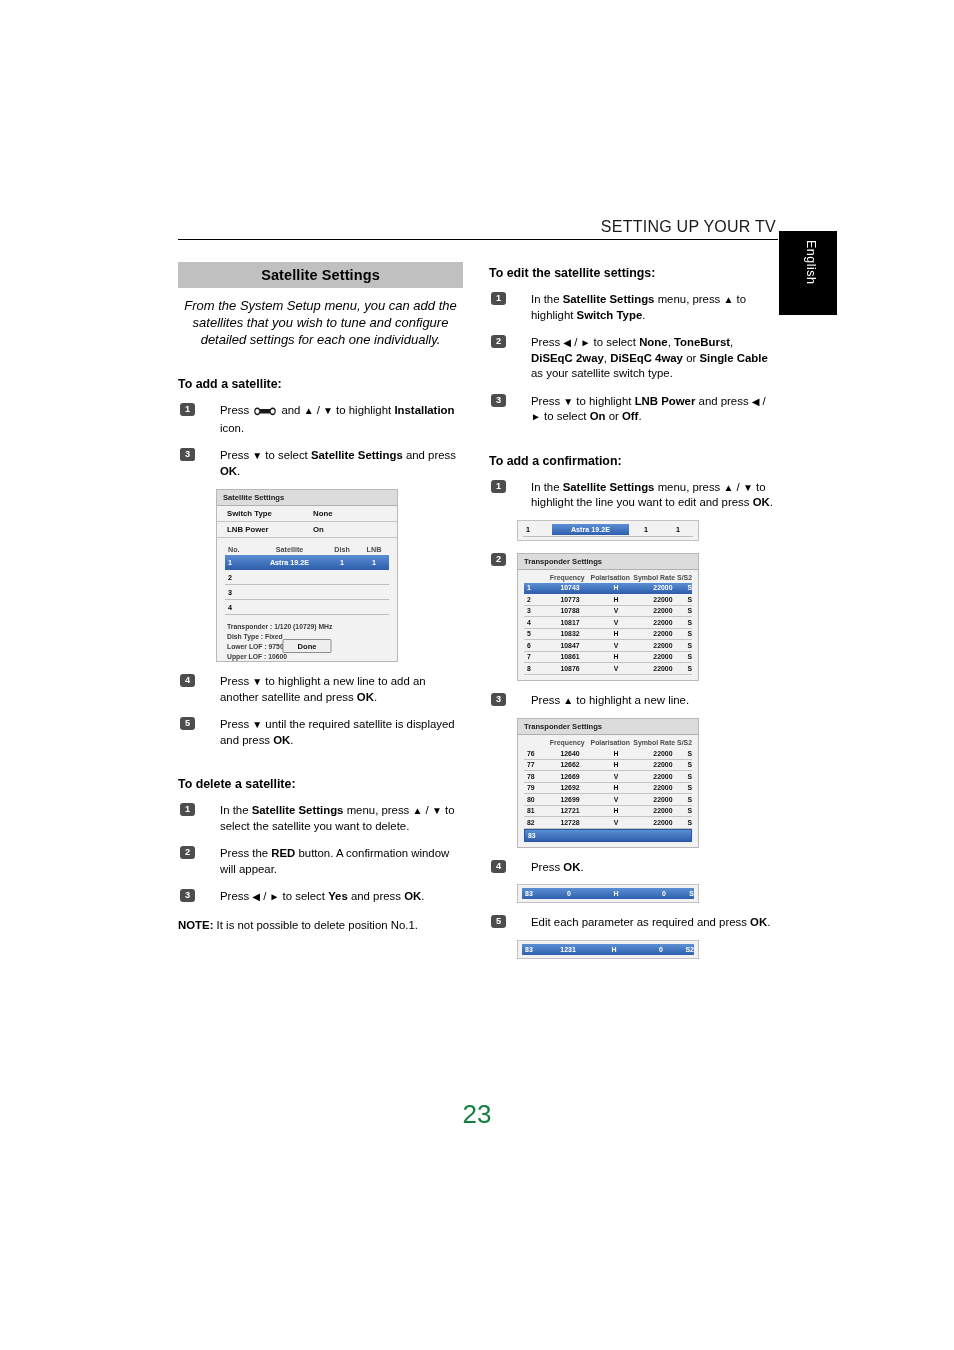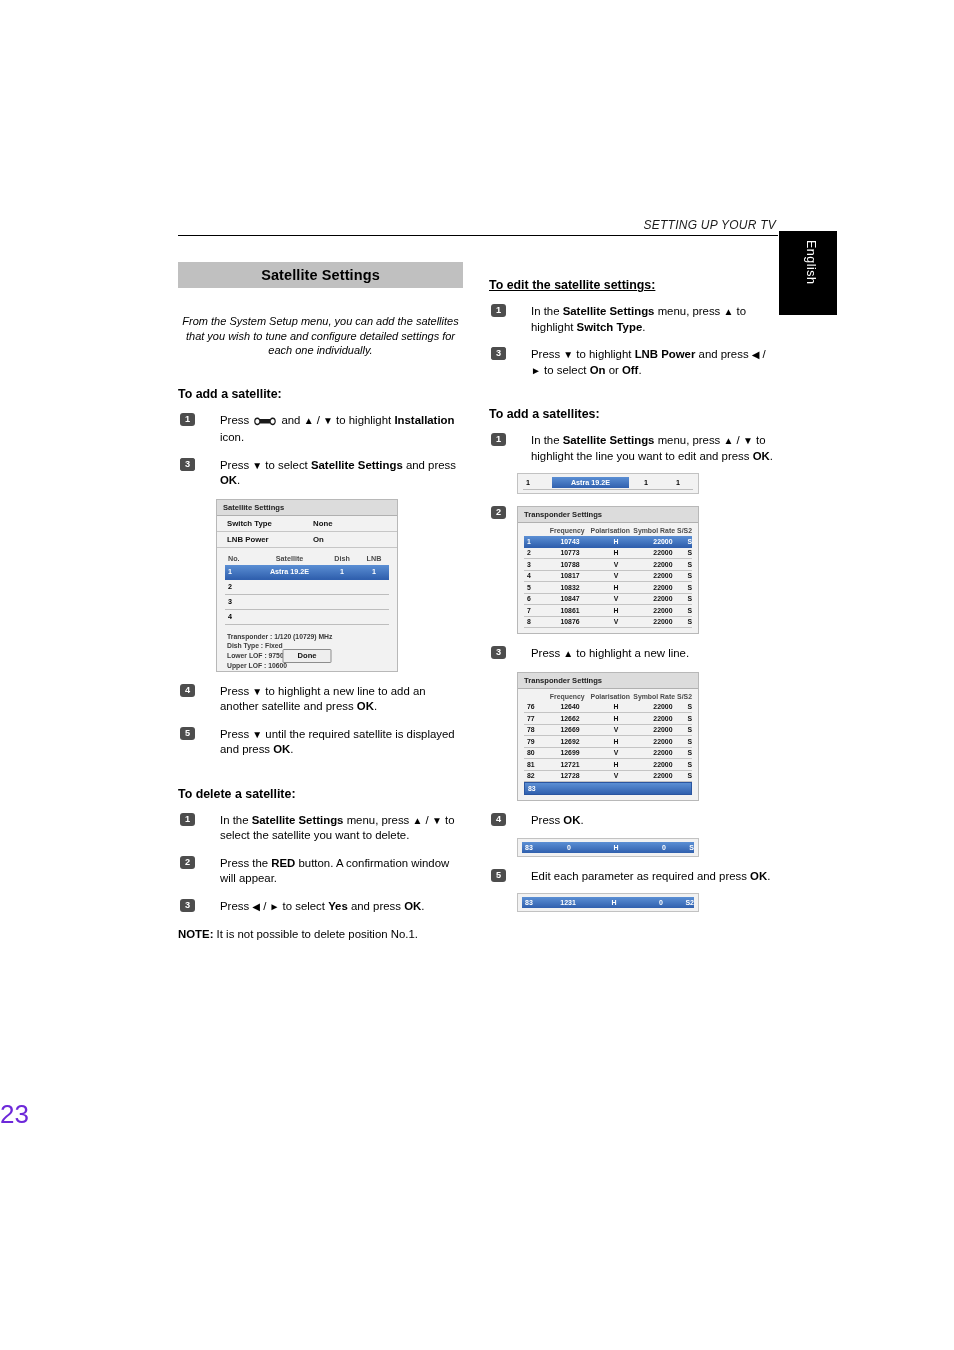--- a/index.html
+++ b/index.html
@@ -18,25 +18,24 @@
 
   
   .header-area {
     position: absolute;
     left: 178px;
     top: 218px;
     width: 600px;
   }
   .header-title {
     text-align: right;
-    font-size: 12px;
+    font-size: 16px;
     letter-spacing: 0.25px;
     color: #1a1a1a;
     padding-right: 2px;
-    font-style: italic;
   }
   .header-rule {
     margin-top: 3px;
     border-top: 1.6px solid #000;
     width: 600px;
   }
   .lang-tab {
     position: absolute;
     left: 779px;
     top: 231px;
@@ -69,35 +68,35 @@
   .banner {
     background: #c0c0c0;
     text-align: center;
     font-weight: bold;
     font-size: 14.5px;
     padding: 5px 0 5px 0;
     letter-spacing: 0.1px;
   }
   .intro {
     font-style: italic;
-    font-size: 11px;
+    font-size: 13px;
     line-height: 1.32;
     text-align: center;
-    margin-top: 26px;
+    margin-top: 9px;
     padding: 0 2px;
   }
 
   
   .subhead {
     font-weight: bold;
     font-size: 12.4px;
     margin-top: 29px;
     margin-bottom: 3px;
   }
-  .subhead.first { margin-top: 16px; text-decoration: underline; }
+  .subhead.first { margin-top: 4px; }
 
   
   .step {
     position: relative;
     margin-top: 12px;
     padding-left: 42px;
     font-size: 11.4px;
     line-height: 1.36;
   }
   .step-num {
@@ -297,22 +296,23 @@
     font-weight: bold;
     height: 11px;
   }
 
   
   .page-num {
     position: absolute;
     left: 0;
     right: 0;
     top: 1099px;
+    text-align: center;
     font-size: 26px;
-    color: #6d28d9;
+    color: #15803d;
   }
 </style>
 </head>
 <body>
 
 <div class="header-area">
   <div class="header-title">SETTING UP YOUR TV</div>
   <div class="header-rule"></div>
 </div>
 <div class="lang-tab">
@@ -427,28 +427,29 @@
 <div class="col col-right">
 
   <div class="subhead first">To edit the satellite settings:</div>
   <div>
       <div class="step">
         <div class="step-num">1</div>
         <div class="step-text">In the <b>Satellite Settings</b> menu, press <span class="arrow">▲</span> to highlight <b>Switch Type</b>.</div>
       </div>
       <div class="step">
         <div class="step-num">2</div>
+        <div class="step-text">Press <span class="arrow">◀</span> / <span class="arrow">►</span> to select <b>None</b>, <b>ToneBurst</b>, <b>DiSEqC 2way</b>, <b>DiSEqC 4way</b> or <b>Single Cable</b> as your satellite switch type.</div>
       </div>
       <div class="step">
         <div class="step-num">3</div>
         <div class="step-text">Press <span class="arrow">▼</span> to highlight <b>LNB Power</b> and press <span class="arrow">◀</span> / <span class="arrow">►</span> to select <b>On</b> or <b>Off</b>.</div>
       </div>
     </div>
 
-  <div class="subhead">To add a satellites:</div>
+  <div class="subhead">To add a confirmation:</div>
   <div>
       <div class="step">
         <div class="step-num">1</div>
         <div class="step-text">In the <b>Satellite Settings</b> menu, press <span class="arrow">▲</span> / <span class="arrow">▼</span> to highlight the line you want to edit and press <b>OK</b>.</div>
       </div>
     </div>
 
   <div class="strip">
     <div class="strip-inner">
       <div class="c-no">1</div>

